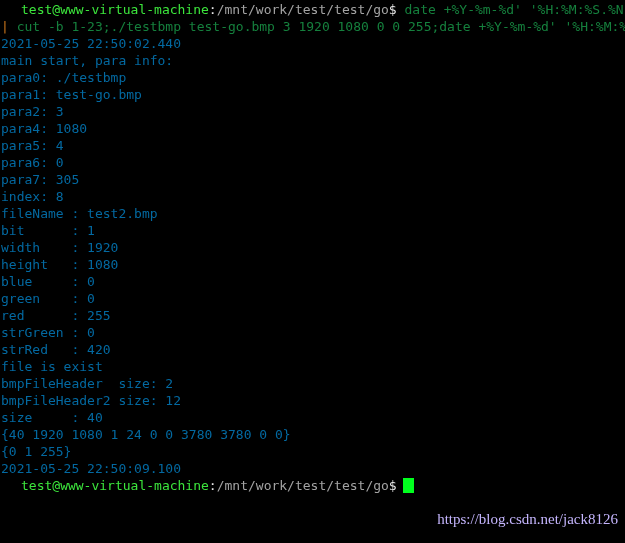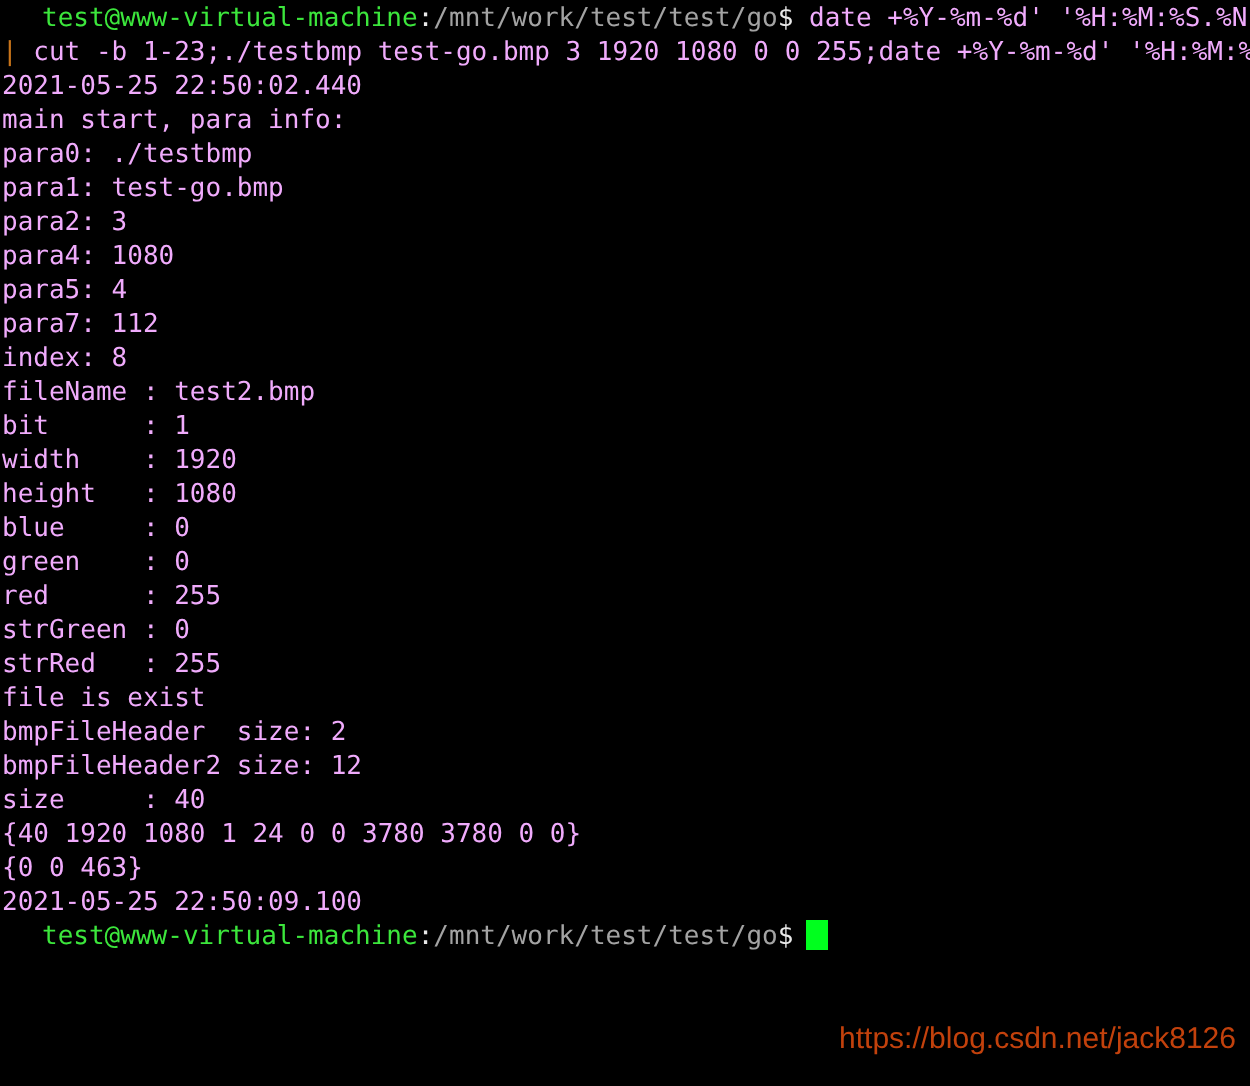--- a/index.html
+++ b/index.html
@@ -26,74 +26,75 @@
     font-size: 13px;
     line-height: 17px;
     height: 17px;
     white-space: pre;
     color: #d8d8d8;
     letter-spacing: 0px;
   }
   .user     { color: #3ce63c; padding-left: 20px; }
   .path     { color: #a3a3a3; }
   .dollar   { color: #e8e8e8; }
-  .cmd      { color: #f0abfc; }
+  .cmd      { color: #15803d; }
   .pipe     { color: #c8741a; }
-  .out      { color: #f0abfc; }
+  .out      { color: #0369a1; }
   .cursor {
     display: inline-block;
     width: 11px;
     height: 15px;
     background: #00ff1e;
     vertical-align: -3px;
     margin-left: 6px;
   }
   #watermark {
     position: absolute;
     right: 7px;
     bottom: 15px;
-    font-family: Liberation Sans, sans-serif;
+    font-family: Liberation Serif, serif;
     font-size: 15px;
-    color: #c2410c;
+    color: #c4b5fd;
     letter-spacing: 0px;
     white-space: pre;
   }
 </style>
 </head>
 <body>
 
 <div id="terminal">
 
   <div class="line"><span class="user">test@www-virtual-machine</span><span class="dollar">:</span><span class="path">/mnt/work/test/test/go</span><span class="dollar">$</span><span class="cmd"> date +%Y-%m-%d' '%H:%M:%S.%N</span></div>
 
   <div class="line"><span class="pipe">|</span><span class="cmd"> cut -b 1-23;./testbmp test-go.bmp 3 1920 1080 0 0 255;date +%Y-%m-%d' '%H:%M:%S.%N </span></div>
 
   <div class="line out">2021-05-25 22:50:02.440</div>
   <div class="line out">main start, para info:</div>
   <div class="line out">para0: ./testbmp</div>
   <div class="line out">para1: test-go.bmp</div>
   <div class="line out">para2: 3</div>
   <div class="line out">para4: 1080</div>
   <div class="line out">para5: 4</div>
-  <div class="line out">para7: 112</div>
+  <div class="line out">para6: 0</div>
+  <div class="line out">para7: 305</div>
   <div class="line out">index: 8</div>
   <div class="line out">fileName : test2.bmp</div>
   <div class="line out">bit      : 1</div>
   <div class="line out">width    : 1920</div>
   <div class="line out">height   : 1080</div>
   <div class="line out">blue     : 0</div>
   <div class="line out">green    : 0</div>
   <div class="line out">red      : 255</div>
   <div class="line out">strGreen : 0</div>
-  <div class="line out">strRed   : 255</div>
+  <div class="line out">strRed   : 420</div>
   <div class="line out">file is exist</div>
   <div class="line out">bmpFileHeader  size: 2</div>
   <div class="line out">bmpFileHeader2 size: 12</div>
   <div class="line out">size     : 40</div>
   <div class="line out">{40 1920 1080 1 24 0 0 3780 3780 0 0}</div>
-  <div class="line out">{0 0 463}</div>
+  <div class="line out">{0 1 255}</div>
   <div class="line out">2021-05-25 22:50:09.100</div>
 
   <div class="line"><span class="user">test@www-virtual-machine</span><span class="dollar">:</span><span class="path">/mnt/work/test/test/go</span><span class="dollar">$</span><span class="cursor"></span></div>
 
   <div id="watermark">https://blog.csdn.net/jack8126</div>
 
 </div>
 
 </body></html>

